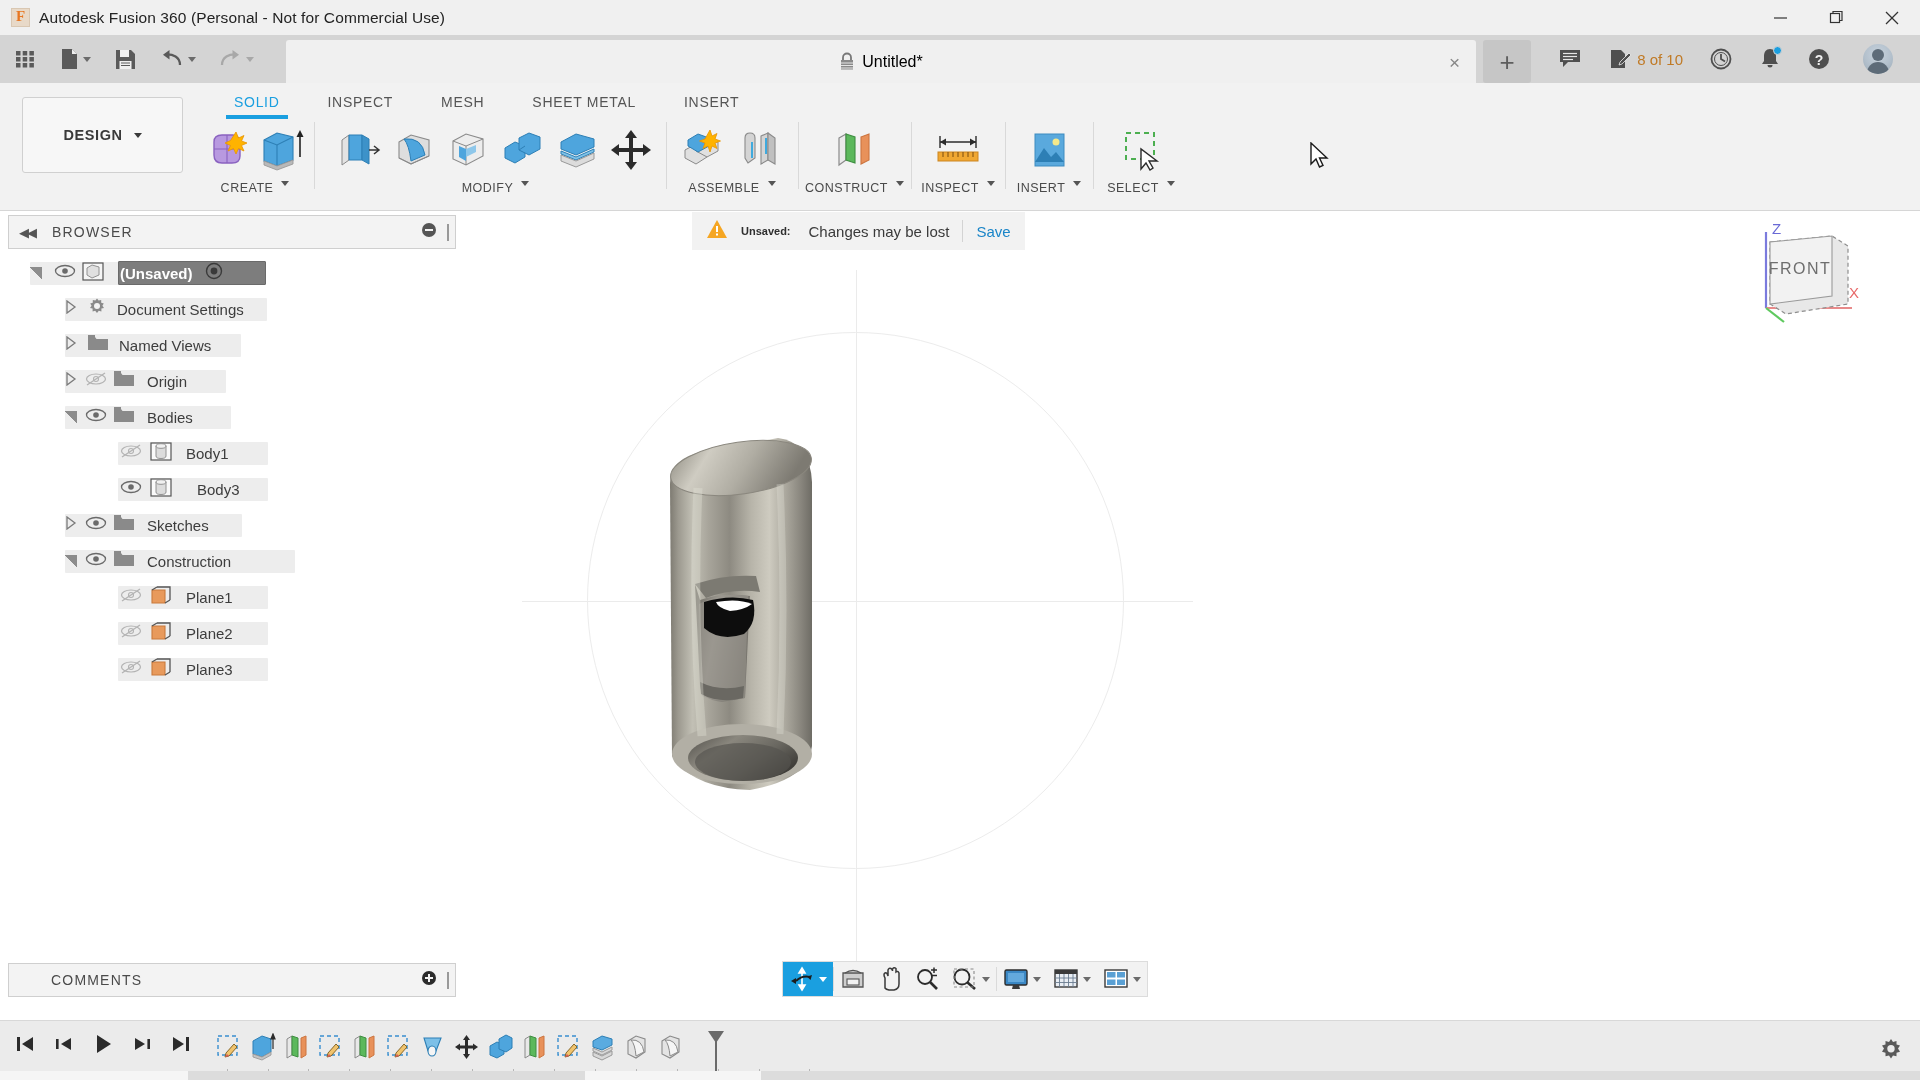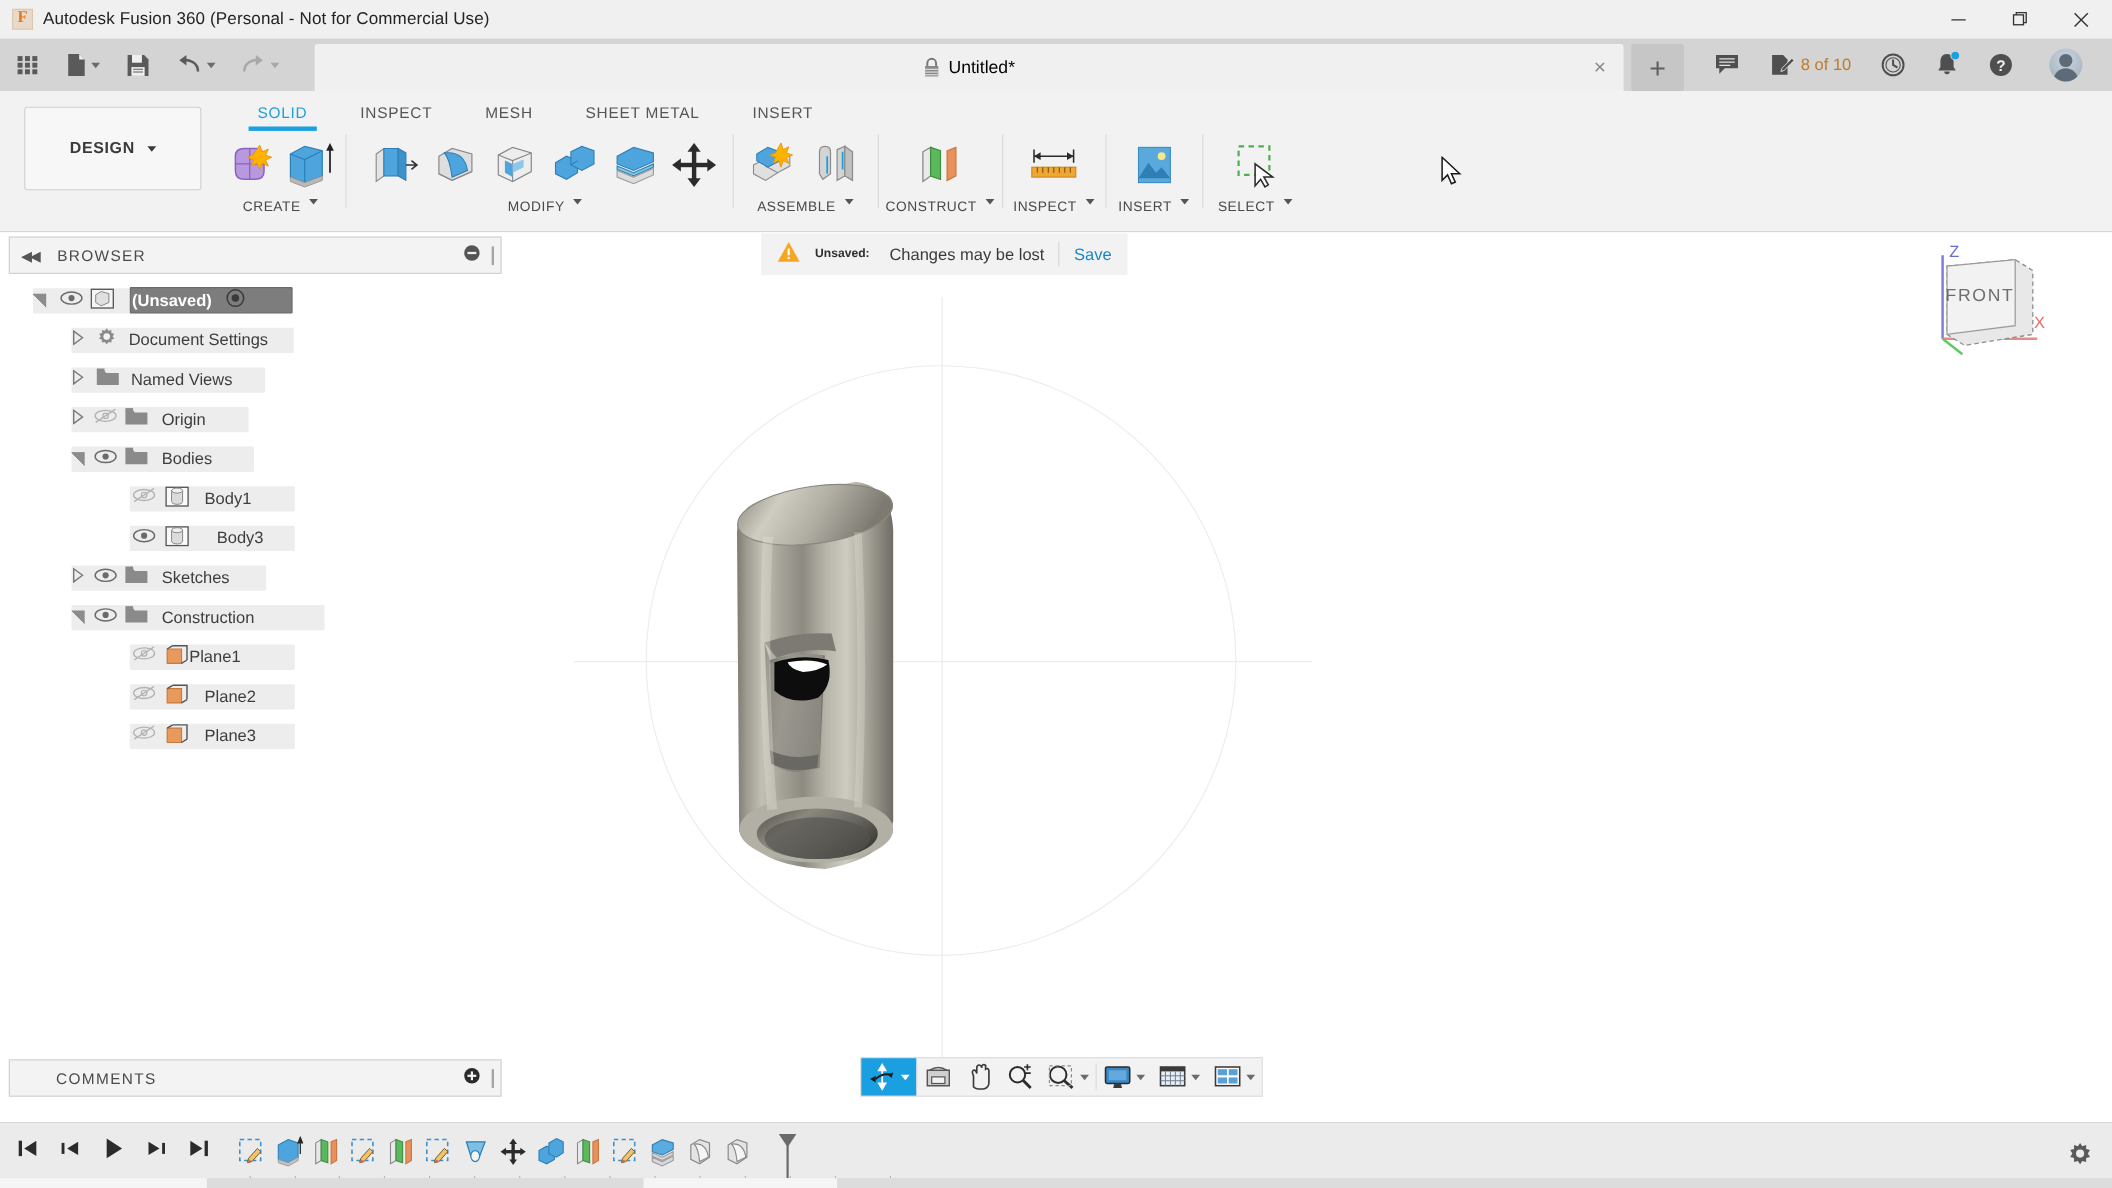--- a/index.html
+++ b/index.html
@@ -781,21 +781,21 @@
             <line x1="2" y1="13" x2="20" y2="1" stroke="#b3b3b3" stroke-width="1.3"></line>
           </svg>
       </span>
       <span style="margin-left:8px;">
         <svg width="22" height="20" viewBox="0 0 22 20">
           <path d="M7 2 H20 V15" fill="none" stroke="#555" stroke-width="1.3"></path>
           <path d="M2 5 H15 V18 H2 Z" fill="#e89a5c" stroke="#c97a3c" stroke-width="1.1"></path>
           <path d="M7 2 L2 5 M20 15 L15 18" stroke="#555" stroke-width="1.3"></path>
         </svg>
       </span>
-      <span class="tlabel" style="">Plane1</span>
+      <span class="tlabel" style="margin-left:14px;">Plane1</span>
     </div>
 
     <div class="trow">
       <div class="hl" style="left:110px; width:150px;"></div>
       <span style="width:112px"></span>
       <span>
         <svg width="22" height="15" viewBox="0 0 22 15">
             <ellipse cx="11" cy="7" rx="9.5" ry="5" fill="none" stroke="#b3b3b3" stroke-width="1.2"></ellipse>
             <circle cx="11" cy="7" r="2.5" fill="none" stroke="#b3b3b3" stroke-width="1.1"></circle>
             <line x1="2" y1="13" x2="20" y2="1" stroke="#b3b3b3" stroke-width="1.3"></line>

